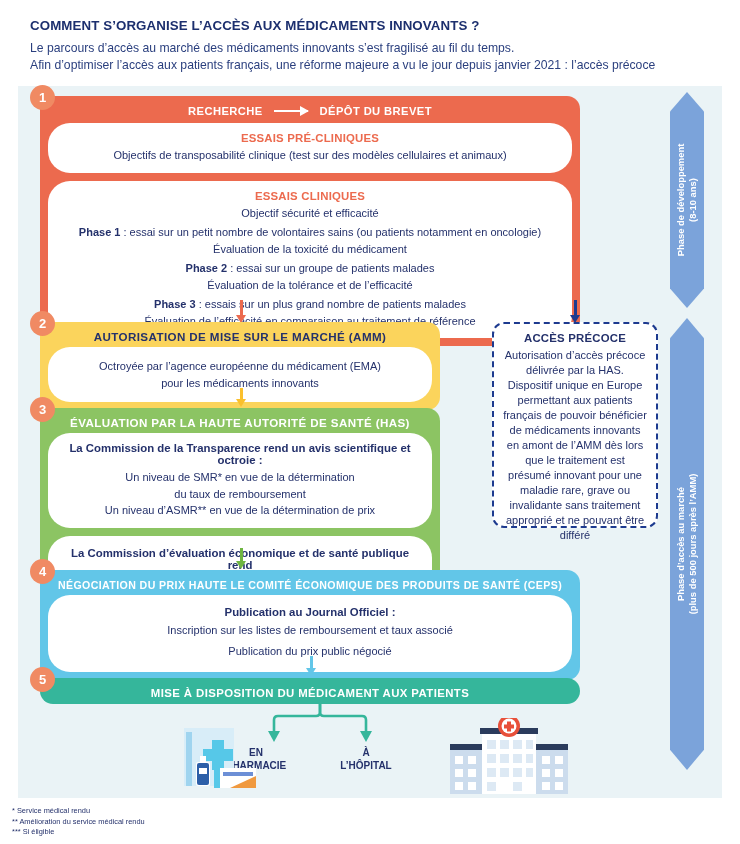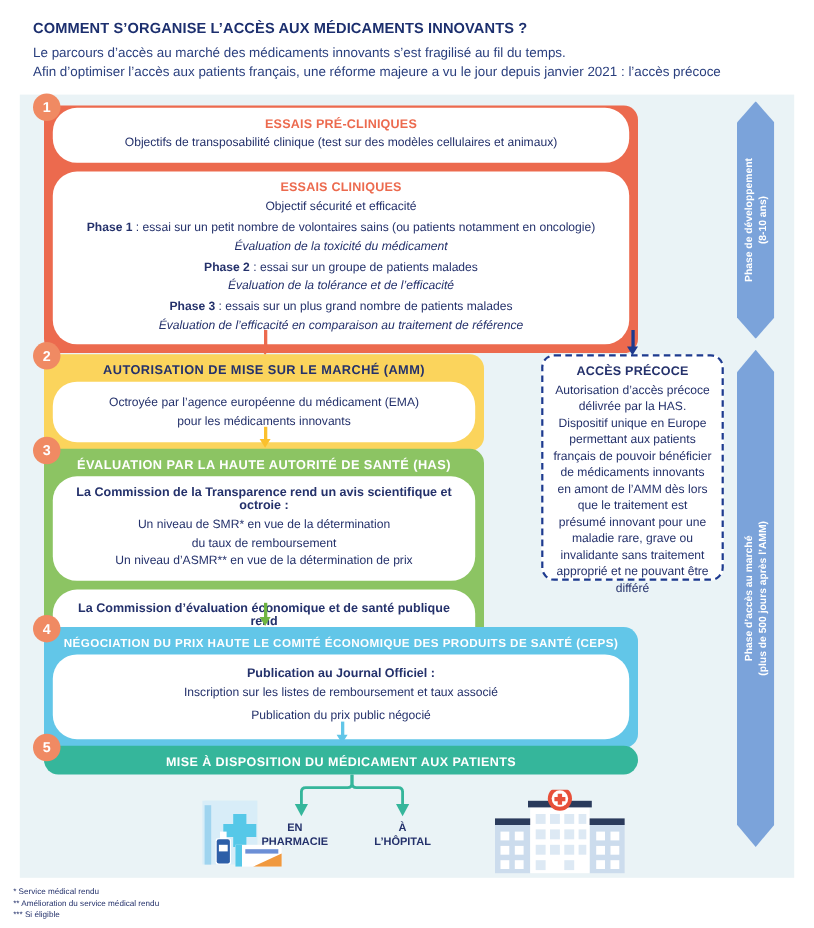--- a/index.html
+++ b/index.html
@@ -40,21 +40,21 @@
     display:flex;align-items:center;justify-content:center;
     box-shadow:0 0 0 0 rgba(0,0,0,0);z-index:4;
   }
   .card{
     background:#ffffff;border-radius:22px;
     margin:0 8px 8px 8px;padding:9px 12px;
     text-align:center;
   }
   .card-title{font-size:11.4px;font-weight:bold;margin-bottom:3px;}
   .t{font-size:11px;line-height:16.5px;color:#24316b;}
-  .t.it{font-style:italic;text-align:center;}
+  .t.it{text-align:center;}
   .t b{font-weight:bold;}
 
   
   #step1{left:40px;top:96px;width:540px;background:#ec6a4e;padding-top:0;}
   #step1 .step-head{padding-top:4px;height:21px;}
   .arrow-inline{
     display:inline-block;width:34px;height:2px;background:#fff;position:relative;
     vertical-align:middle;margin:0 8px 2px 8px;
   }
   .arrow-inline:after{
@@ -126,20 +126,25 @@
   <div class="hdr">
     <div class="hdr-title">COMMENT S’ORGANISE L’ACCÈS AUX MÉDICAMENTS INNOVANTS ?</div>
     <div class="hdr-line">Le parcours d’accès au marché des médicaments innovants s’est fragilisé au fil du temps.</div>
     <div class="hdr-line">Afin d’optimiser l’accès aux patients français, une réforme majeure a vu le jour depuis janvier 2021 : l’accès précoce</div>
   </div>
 
   <div class="panel"></div>
 
   <div class="step" id="step1">
     <div class="badge">1</div>
+    <div class="step-head">
+      <span>RECHERCHE</span>
+      <span class="arrow-inline"></span>
+      <span>DÉPÔT DU BREVET</span>
+    </div>
 
     <div class="card c-pre">
       <div class="card-title sub-orange">ESSAIS PRÉ-CLINIQUES</div>
       <div class="t">Objectifs de transposabilité clinique (test sur des modèles cellulaires et animaux)</div>
     </div>
 
     <div class="card">
       <div class="card-title sub-orange">ESSAIS CLINIQUES</div>
       <div class="t">Objectif sécurité et efficacité</div>
 
@@ -229,21 +234,21 @@
     <div class="step-head">MISE À DISPOSITION DU MÉDICAMENT AUX PATIENTS</div>
   </div>
 
   <svg class="illus" style="left:255px;top:704px;" width="130" height="42" viewBox="0 0 130 42">
     <path d="M65 0 L65 8 Q65 12 61 12 L23 12 Q19 12 19 16 L19 28" fill="none" stroke="#35b69b" stroke-width="2.6"></path>
     <path d="M65 0 L65 8 Q65 12 69 12 L107 12 Q111 12 111 16 L111 28" fill="none" stroke="#35b69b" stroke-width="2.6"></path>
     <polygon points="13,27 25,27 19,38" fill="#35b69b"></polygon>
     <polygon points="105,27 117,27 111,38" fill="#35b69b"></polygon>
   </svg>
 
-  <div class="illus" style="left:228px;top:746px;width:80px;text-align:center;font-size:10px;font-weight:bold;line-height:13px;">
+  <div class="illus" style="left:216px;top:746px;width:80px;text-align:center;font-size:10px;font-weight:bold;line-height:13px;">
     <div>EN</div>
     <div>PHARMACIE</div>
   </div>
   <div class="illus" style="left:326px;top:746px;width:80px;text-align:center;font-size:10px;font-weight:bold;line-height:13px;">
     <div>À</div>
     <div>L’HÔPITAL</div>
   </div>
 
   <svg class="illus" style="left:178px;top:722px;" width="80" height="66" viewBox="0 0 80 66">
     <path d="M6 6 h50 v58 h-50 z" fill="#d8edf8"></path>

